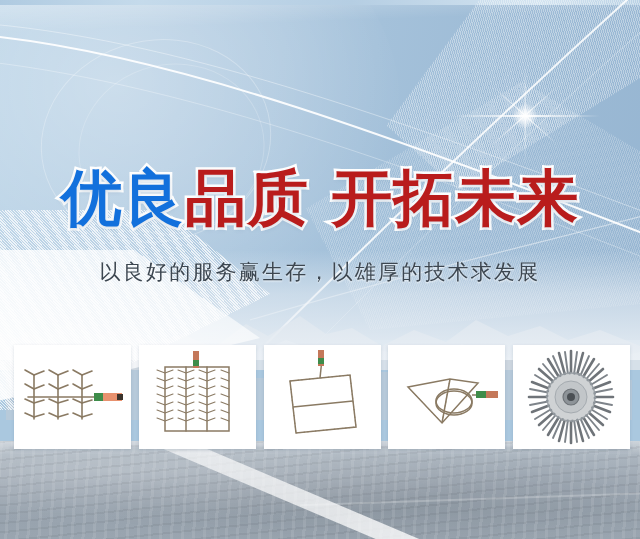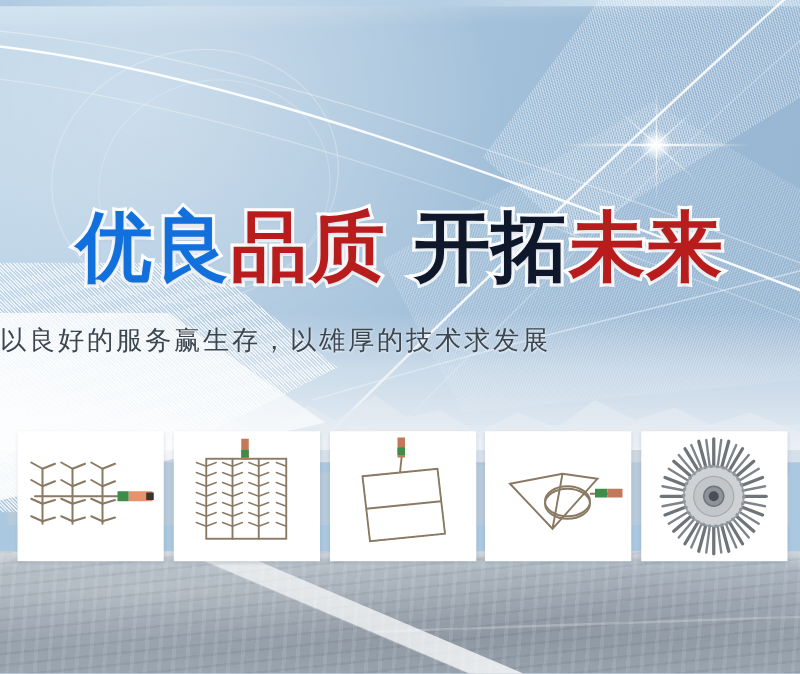--- a/index.html
+++ b/index.html
@@ -210,28 +210,28 @@
     line-height: 70px;
     letter-spacing: 1px;
     white-space: nowrap;
     -webkit-text-stroke: 5px #ffffff;
     paint-order: stroke fill;
     text-shadow: 0 2px 4px rgba(110,140,170,0.30);
   }
   .headline .seg { display: inline; }
   .seg.blue   { color: #1270dc; }
   .seg.black  { color: #b91c1c; }
-  .seg.orange { color: #0f172a; }
+  .seg.orange { color: #b91c1c; }
   .seg.gap    { -webkit-text-stroke: 0; }
 
   .subtitle {
     position: absolute;
     left: 0; top: 258px;
     width: 640px;
-    text-align: left;
+    text-align: center;
     font-family: "DejaVu Sans", "Liberation Sans", sans-serif;
     font-size: 21px;
     line-height: 28px;
     letter-spacing: 2.2px;
     color: #3c4650;
     white-space: nowrap;
     text-shadow: 0 1px 2px rgba(255,255,255,0.85);
   }
 
   

